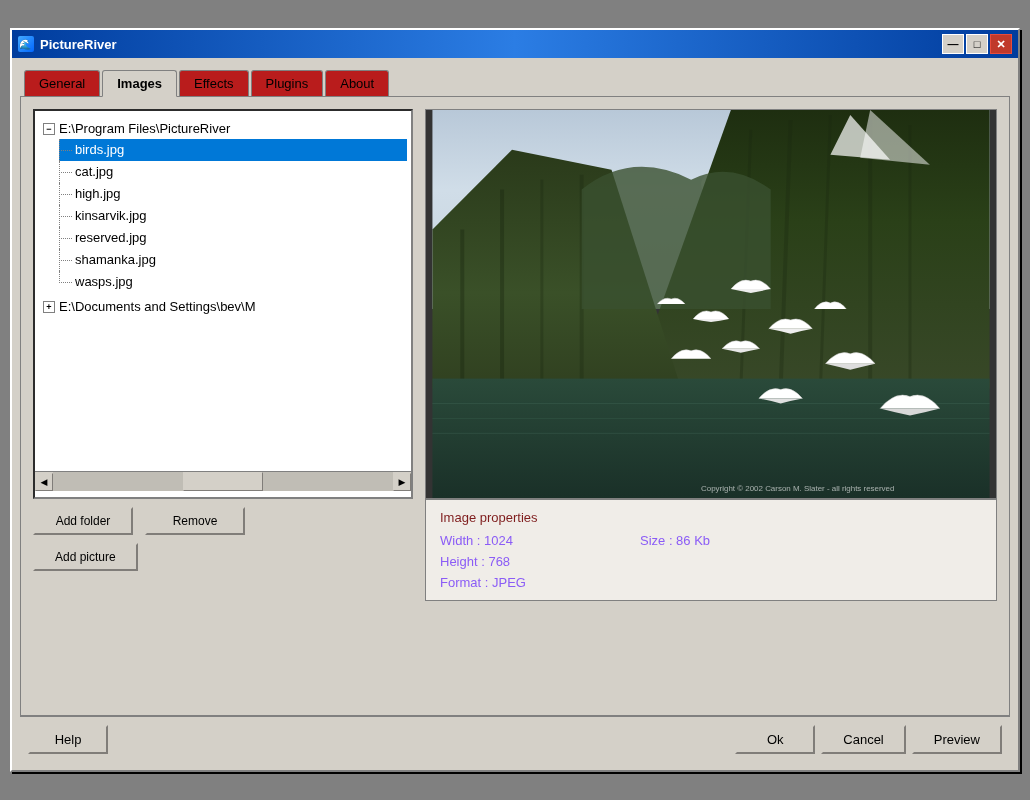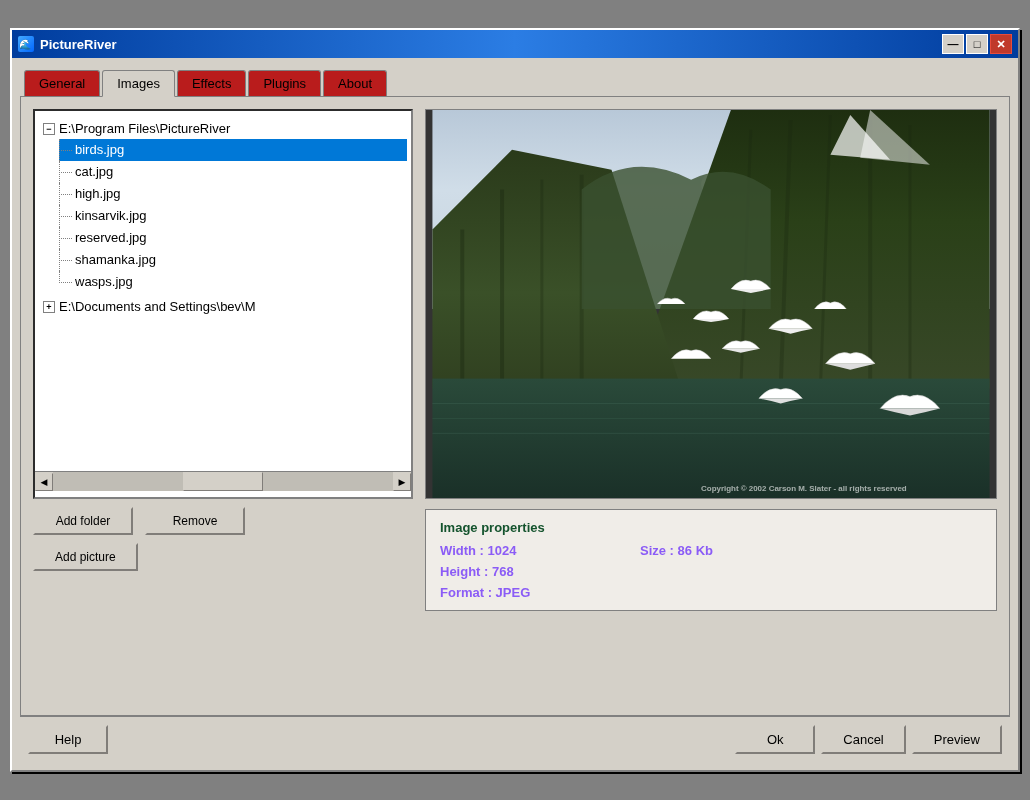--- a/index.html
+++ b/index.html
@@ -104,21 +104,21 @@
       position: relative;
       margin-right: 2px;
       border-radius: 3px 3px 0 0;
       color: #000;
     }
 
     .tab.active {
       background: #d4d0c8;
       border-color: #808080;
       border-bottom: 1px solid #d4d0c8;
-      font-weight: normal;
+      font-weight: bold;
       z-index: 2;
       margin-bottom: -1px;
     }
 
     .tab-content-area {
       border: 1px solid #808080;
       background: #d4d0c8;
       padding: 12px;
       min-height: 620px;
       position: relative;
@@ -280,22 +280,21 @@
       font-size: 12px;
       min-width: 100px;
       text-align: center;
     }
 
     
     .right-panel {
       flex: 1;
       display: flex;
       flex-direction: column;
-      gap: 10px;
-      font-weight: bold;
+      gap: 0;
     }
 
     .image-preview {
       width: 100%;
       height: 390px;
       border: 1px solid #808080;
       background: #333;
       overflow: hidden;
       position: relative;
     }
@@ -307,21 +306,21 @@
     }
 
     .image-properties {
       border: 1px solid #808080;
       background: #f0ede8;
       padding: 10px 14px;
       flex: 1;
     }
 
     .image-properties-title {
-      color: #14532d;
+      color: #7f1d1d;
       font-size: 13px;
       margin-bottom: 8px;
     }
 
     .props-grid {
       display: grid;
       grid-template-columns: 200px 200px;
       gap: 6px 0;
     }
 

